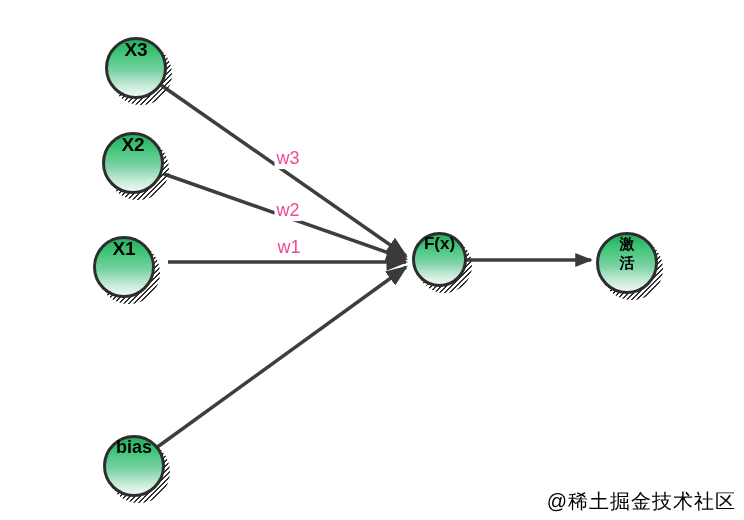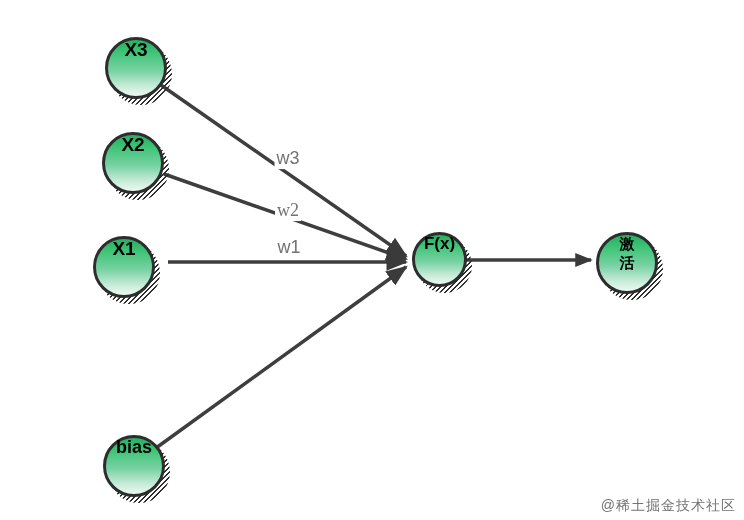--- a/index.html
+++ b/index.html
@@ -60,36 +60,36 @@
     word-break:break-all;
     line-height:1.25;
   }
   
   .weight-label{
     position:absolute;
     z-index:3;
     transform:translate(-50%,-50%);
     font-size:18px;
     font-weight:400;
-    color:#737373;
+    color:#ec4899;
     background:#ffffff;
     padding:0 2px;
     line-height:1.1;
   }
   #w3{left:288px;top:159px;}
-  #w2{left:288px;top:211px;font-family:Liberation Serif, serif;}
+  #w2{left:288px;top:211px;}
   #w1{left:289px;top:248px;}
   
   #watermark{
     position:absolute;
     right:8px;
     bottom:5px;
     z-index:4;
-    font-size:14px;
-    color:#737373;
+    font-size:20px;
+    color:#000000;
     letter-spacing:1px;
   }
 </style>
 </head>
 <body>
 
 <div id="canvas">
 
   <svg id="edges" viewBox="0 0 744 520" xmlns="http://www.w3.org/2000/svg">
     <defs>

